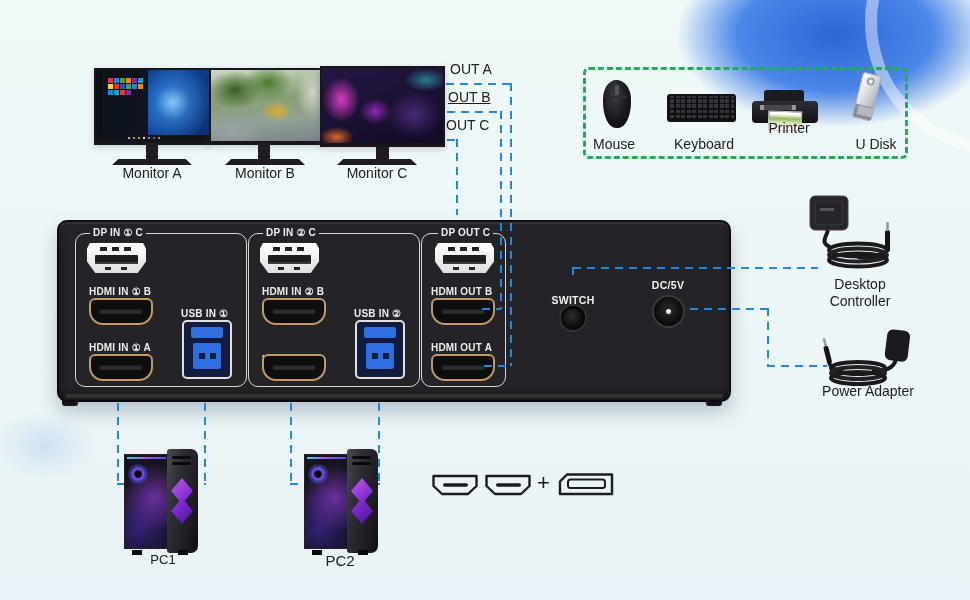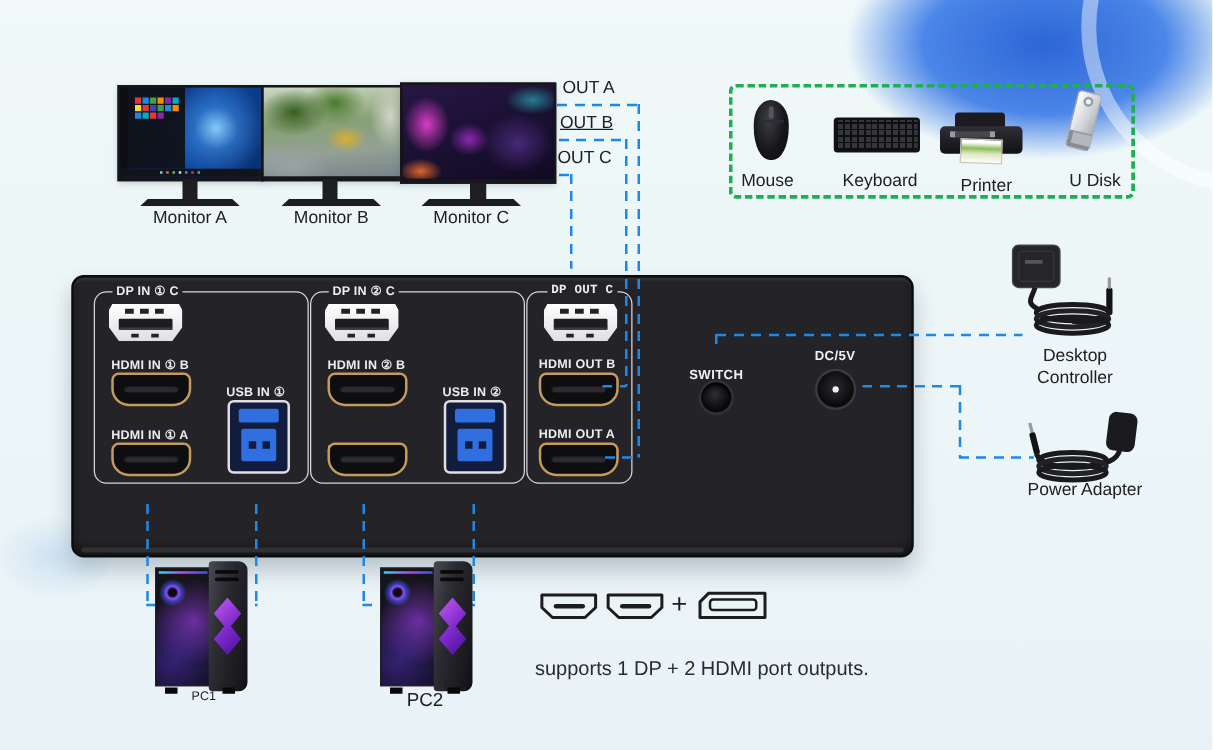--- a/index.html
+++ b/index.html
@@ -77,21 +77,21 @@
   .pr-panel{position:absolute;left:8px;top:15px;width:36px;height:5px;background:#46464e;border-radius:1px;
     box-shadow:inset 4px 0 0 #9a9aa2,inset -4px 0 0 #9a9aa2;}
   .pr-paper{position:absolute;left:16px;top:21px;width:32px;height:18px;border:1px solid #c9c9c4;transform:rotate(2deg);
     background:linear-gradient(180deg,#ffffff 12%,#8fbc5a 38%,#dde6c4 62%,#fdfdfa 100%);}
   .udisk{position:absolute;left:857px;top:73px;width:20px;height:47px;transform:rotate(14deg);z-index:4;
     background:linear-gradient(105deg,#ffffff 0%,#cfd2d7 55%,#9fa3a9 100%);border:1px solid #a8abb1;border-radius:4px;box-sizing:border-box;}
   .udisk::before{content:"";position:absolute;left:5px;top:3px;width:8px;height:8px;border-radius:50%;border:2px solid #9aa0a6;background:#eef7f8;box-sizing:border-box;}
   .udisk::after{content:"";position:absolute;left:0;right:0;bottom:0;height:12px;background:#b4b7bd;border-top:1px solid #8e9298;
     box-shadow:inset 3px -3px 0 #888c92;}
   
-  .device{position:absolute;left:57px;top:220px;width:674px;height:226px;z-index:2;
+  .device{position:absolute;left:57px;top:220px;width:674px;height:182px;z-index:2;
     background:var(--dev);border:2px solid #0c0c0e;border-radius:10px;box-sizing:border-box;
     box-shadow:inset 0 2px 2px rgba(255,255,255,.08), inset 0 -6px 8px rgba(0,0,0,.4), 0 10px 18px rgba(50,70,90,.28);}
   .dev-bottom{position:absolute;left:6px;right:6px;bottom:2px;height:4px;background:rgba(255,255,255,.10);border-radius:2px;}
   .foot{position:absolute;width:16px;height:7px;background:#0b0b0d;border-radius:0 0 3px 3px;z-index:1;}
   .pgroup{position:absolute;height:154px;border:1.5px solid rgba(255,255,255,.82);border-radius:10px;box-sizing:border-box;}
   .plabel{position:absolute;font-size:10px;font-weight:700;color:#ededf0;letter-spacing:.2px;white-space:nowrap;}
   .on-border{top:-7px;background:var(--dev);padding:0 3px;}
   .dp-port{position:absolute;width:59px;height:30px;background:linear-gradient(#ffffff,#dfdfe3);
     clip-path:polygon(5% 0,95% 0,100% 18%,100% 62%,86% 100%,14% 100%,0 62%,0 18%);}
   .dp-port::before{content:"";position:absolute;top:4px;left:13px;width:7px;height:4px;background:#232327;
@@ -219,21 +219,21 @@
     </div>
   <div class="printer">
     <div class="pr-top"></div>
     <div class="pr-body"></div>
     <div class="pr-panel"></div>
     <div class="pr-paper"></div>
   </div>
   <div class="udisk"></div>
   <span class="lbl" style="left:614px;top:136px;">Mouse</span>
   <span class="lbl" style="left:704px;top:136px;">Keyboard</span>
-  <span class="lbl" style="left:789px;top:140px;">Printer</span>
+  <span class="lbl" style="left:789px;top:120px;">Printer</span>
   <span class="lbl" style="left:876px;top:136px;">U Disk</span>
 
   <div class="foot" style="left:62px;top:399px;"></div>
   <div class="foot" style="left:706px;top:399px;"></div>
   <div class="device">
     <div class="dev-bottom"></div>
 
     <div class="pgroup" style="left:16px;top:11px;width:172px;">
       <span class="plabel on-border" style="left:14px;">DP IN ① C</span>
       <div class="dp-port" style="left:11px;top:9px;">
@@ -266,21 +266,21 @@
       <div class="usbb-port" style="left:106px;top:86px;">
         <div class="usbb-top"></div>
         <div class="usbb-mid">
             <i></i>
             <i></i>
           </div>
       </div>
     </div>
 
     <div class="pgroup" style="left:362px;top:11px;width:85px;">
-      <span class="plabel on-border" style="left:16px;font-family:Liberation Mono, monospace;">DP OUT C</span>
+      <span class="plabel on-border" style="left:16px;">DP OUT C</span>
       <div class="dp-port" style="left:13px;top:9px;">
           <i class="dp-notch"></i>
         </div>
       <span class="plabel" style="left:9px;top:52px;">HDMI OUT B</span>
       <div class="hdmi-port" style="left:9px;top:64px;"></div>
       <span class="plabel" style="left:9px;top:108px;">HDMI OUT A</span>
       <div class="hdmi-port" style="left:9px;top:120px;"></div>
     </div>
 
     <span class="dev-lbl" style="left:514px;top:57px;margin-top:15px;">SWITCH</span>
@@ -322,31 +322,30 @@
     <div class="pc-front"></div>
     <i style="left:8px;"></i>
       <i style="left:54px;"></i>
   </div>
   <div class="pc" style="left:304px;top:449px;">
     <div class="pc-side"></div>
     <div class="pc-front"></div>
     <i style="left:8px;"></i>
       <i style="left:54px;"></i>
   </div>
-  <span class="lbl" style="left:163px;top:552px;font-size:10px;">PC1</span>
+  <span class="lbl" style="left:163px;top:552px;font-size:13px;">PC1</span>
   <span class="lbl" style="left:340px;top:552px;font-size:15px;">PC2</span>
 
   <svg style="position:absolute;left:431px;top:474px;z-index:5;" width="48" height="22" viewBox="0 0 48 22">
     <path d="M2.5 2 h43 v10 l-8.5 8 h-26 l-8.5 -8 z" fill="none" stroke="#1c1c1e" stroke-width="2.4" stroke-linejoin="round"></path>
     <rect x="12" y="9.2" width="25" height="3.6" rx="1.8" fill="#1c1c1e"></rect>
   </svg>
   <svg style="position:absolute;left:484px;top:474px;z-index:5;" width="48" height="22" viewBox="0 0 48 22">
     <path d="M2.5 2 h43 v10 l-8.5 8 h-26 l-8.5 -8 z" fill="none" stroke="#1c1c1e" stroke-width="2.4" stroke-linejoin="round"></path>
     <rect x="12" y="9.2" width="25" height="3.6" rx="1.8" fill="#1c1c1e"></rect>
   </svg>
   <span class="plus" style="left:537px;top:470px;">+</span>
   <svg style="position:absolute;left:557px;top:472px;z-index:5;" width="58" height="25" viewBox="0 0 58 25">
     <path d="M10 2.5 H55 V22 H3 V9.5 Z" fill="none" stroke="#1c1c1e" stroke-width="2.4" stroke-linejoin="round"></path>
     <rect x="11" y="7.5" width="37" height="8.5" rx="2.5" fill="none" stroke="#1c1c1e" stroke-width="2"></rect>
   </svg>
-  <span class="note-text" style="left:428px;top:527px;">supports 1 DP + 2 HDMI port outputs.</span>
 
 </div>
 
 </body></html>

